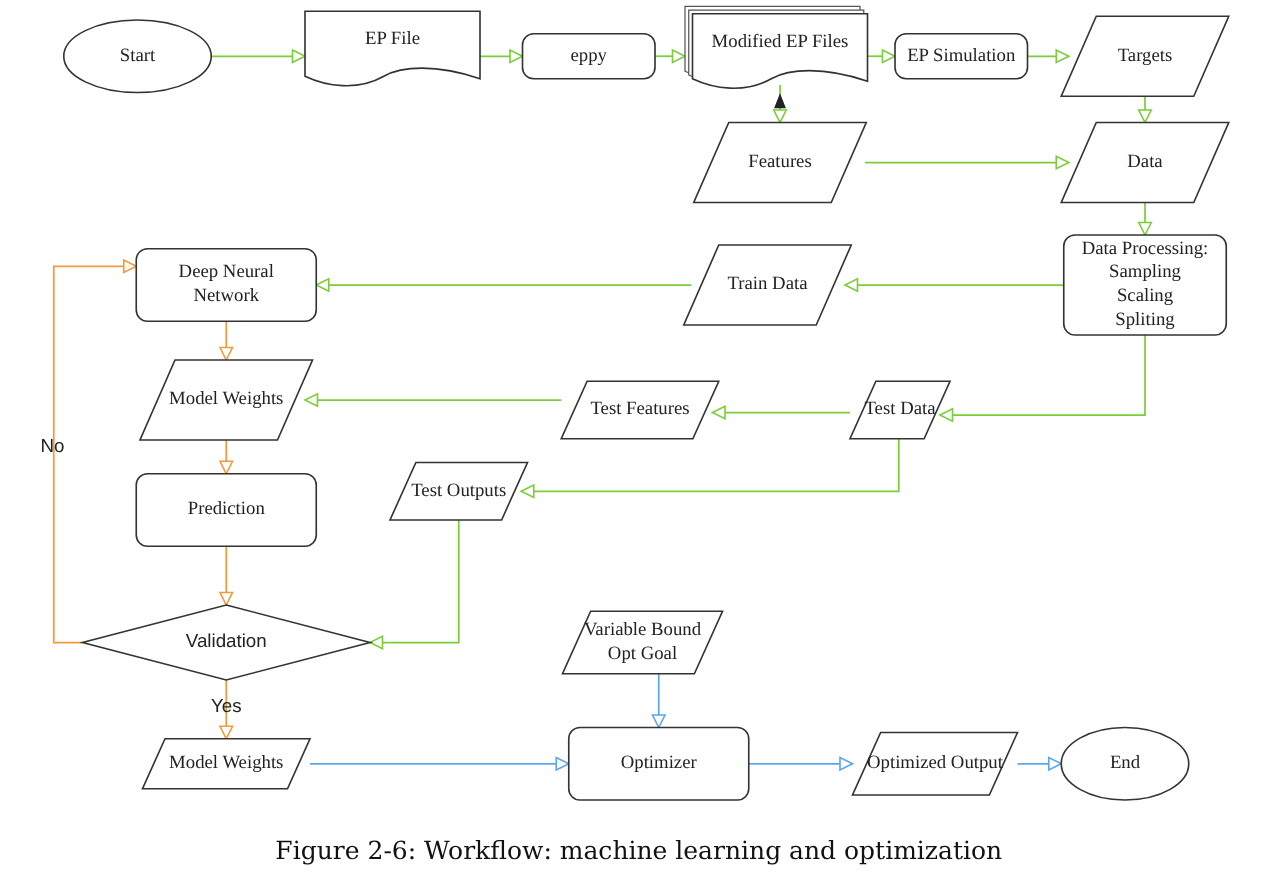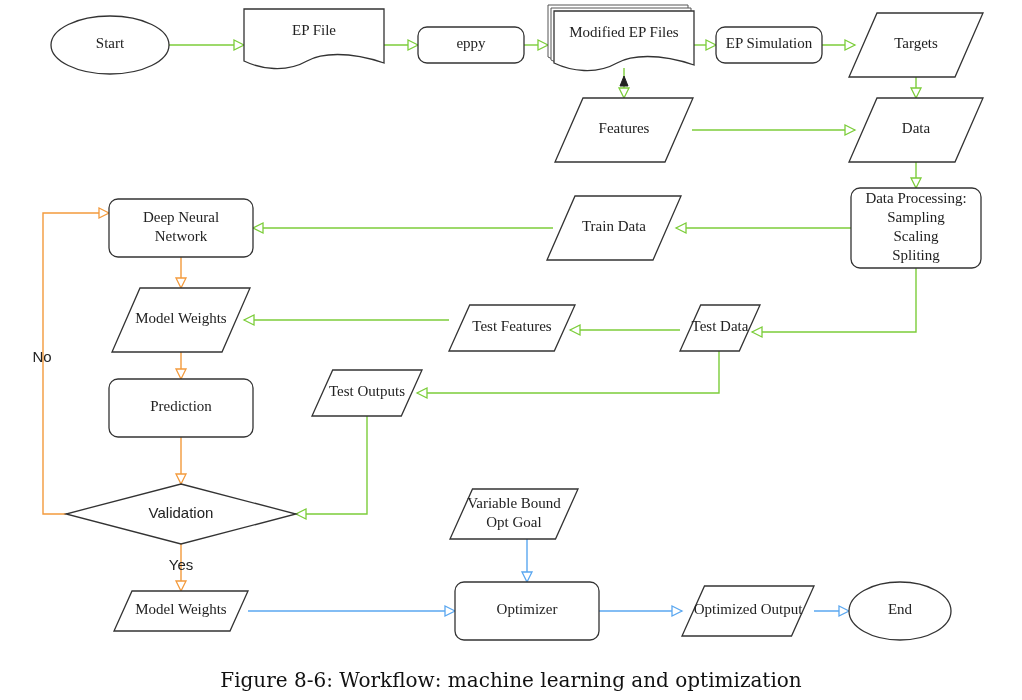--- a/index.html
+++ b/index.html
@@ -217,13 +217,13 @@
         <ellipse cx="900" cy="611" rx="51" ry="29" class="shape"></ellipse>
         <text x="900" y="611" class="lbl">End</text>
       </g>
     </g>
   <g id="labels-layer">
     <text class="lbl-sans" x="42" y="358">No</text>
     <text class="lbl-sans" x="181" y="566">Yes</text>
   </g>
 </svg>
 
-<div class="caption">Figure 8-6: Workflow: machine learning and optimization</div>
+<div class="caption">Figure 2-6: Workflow: machine learning and optimization</div>
 
 </body></html>

